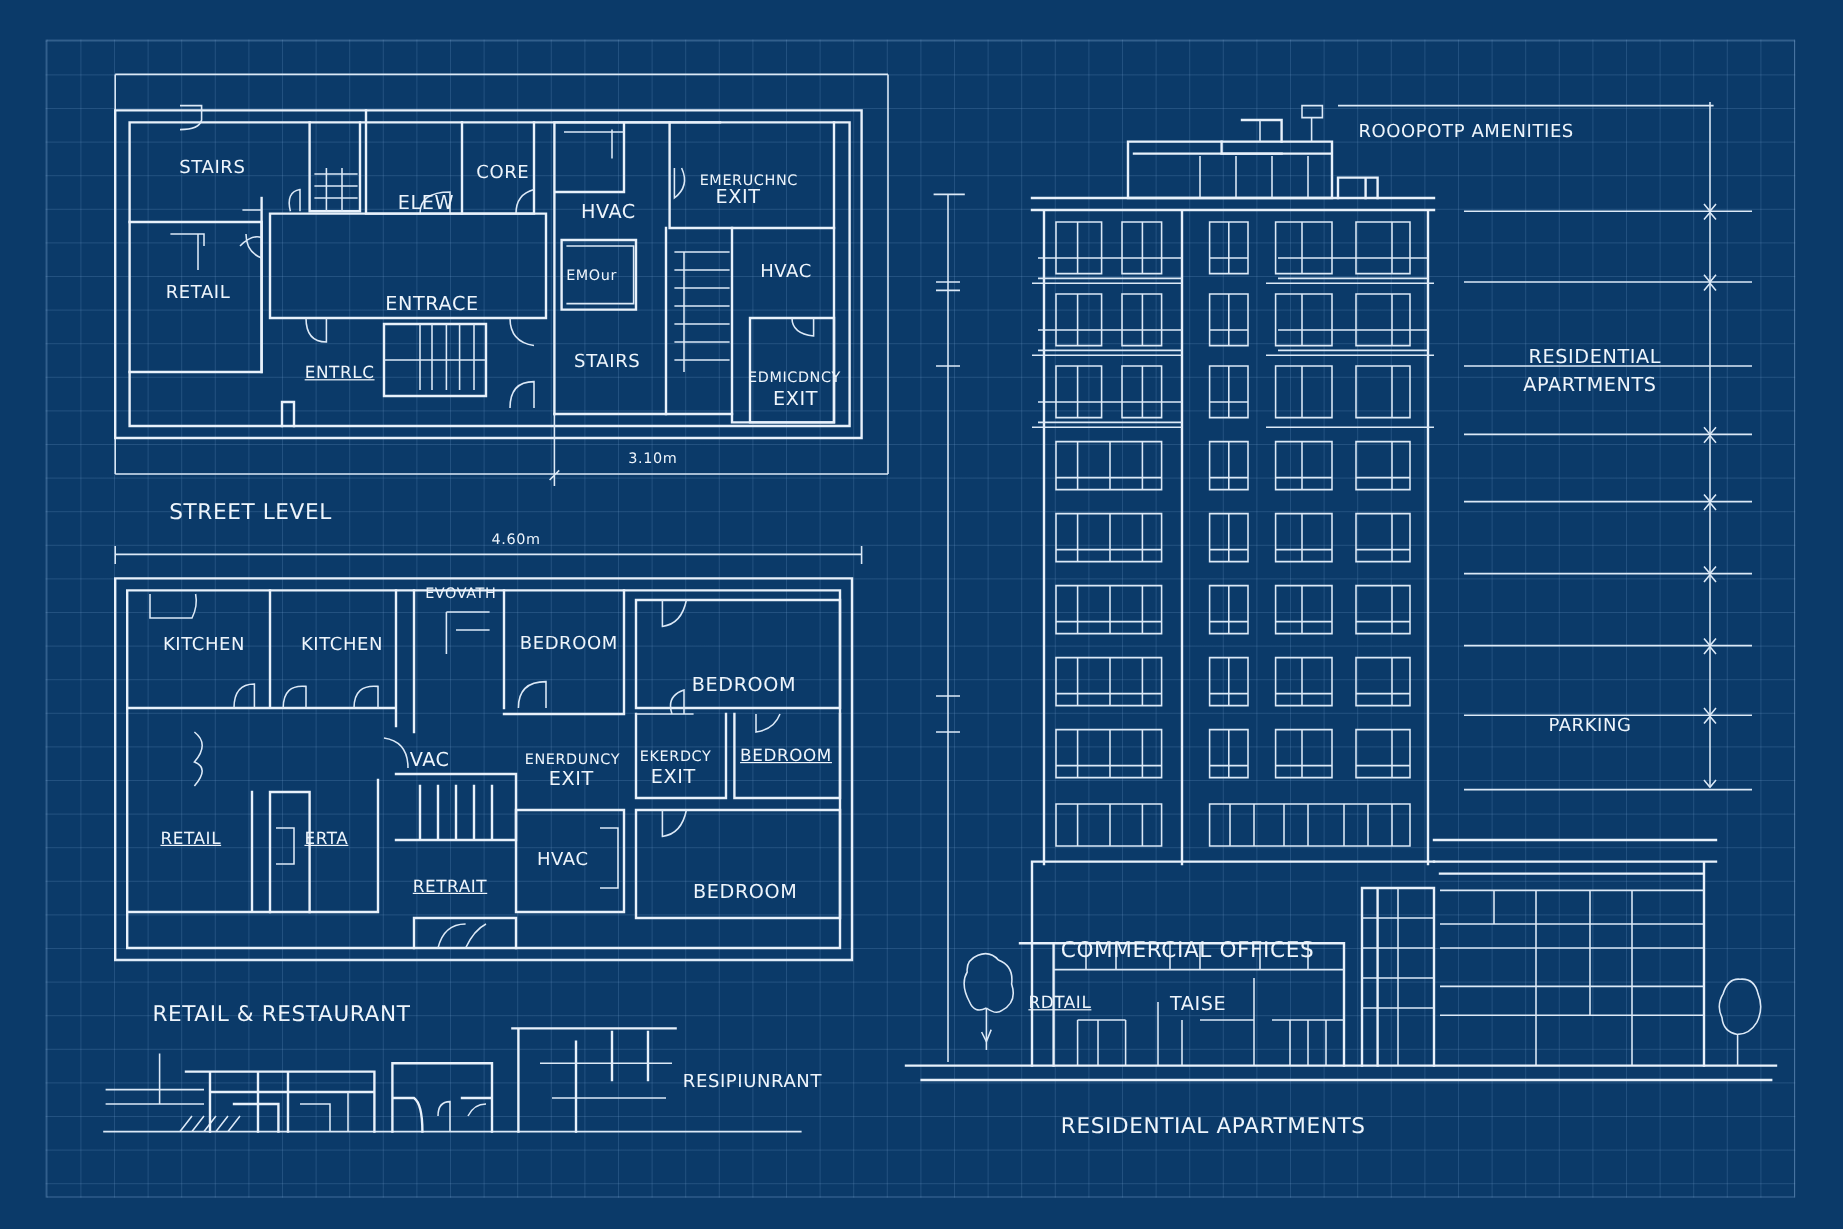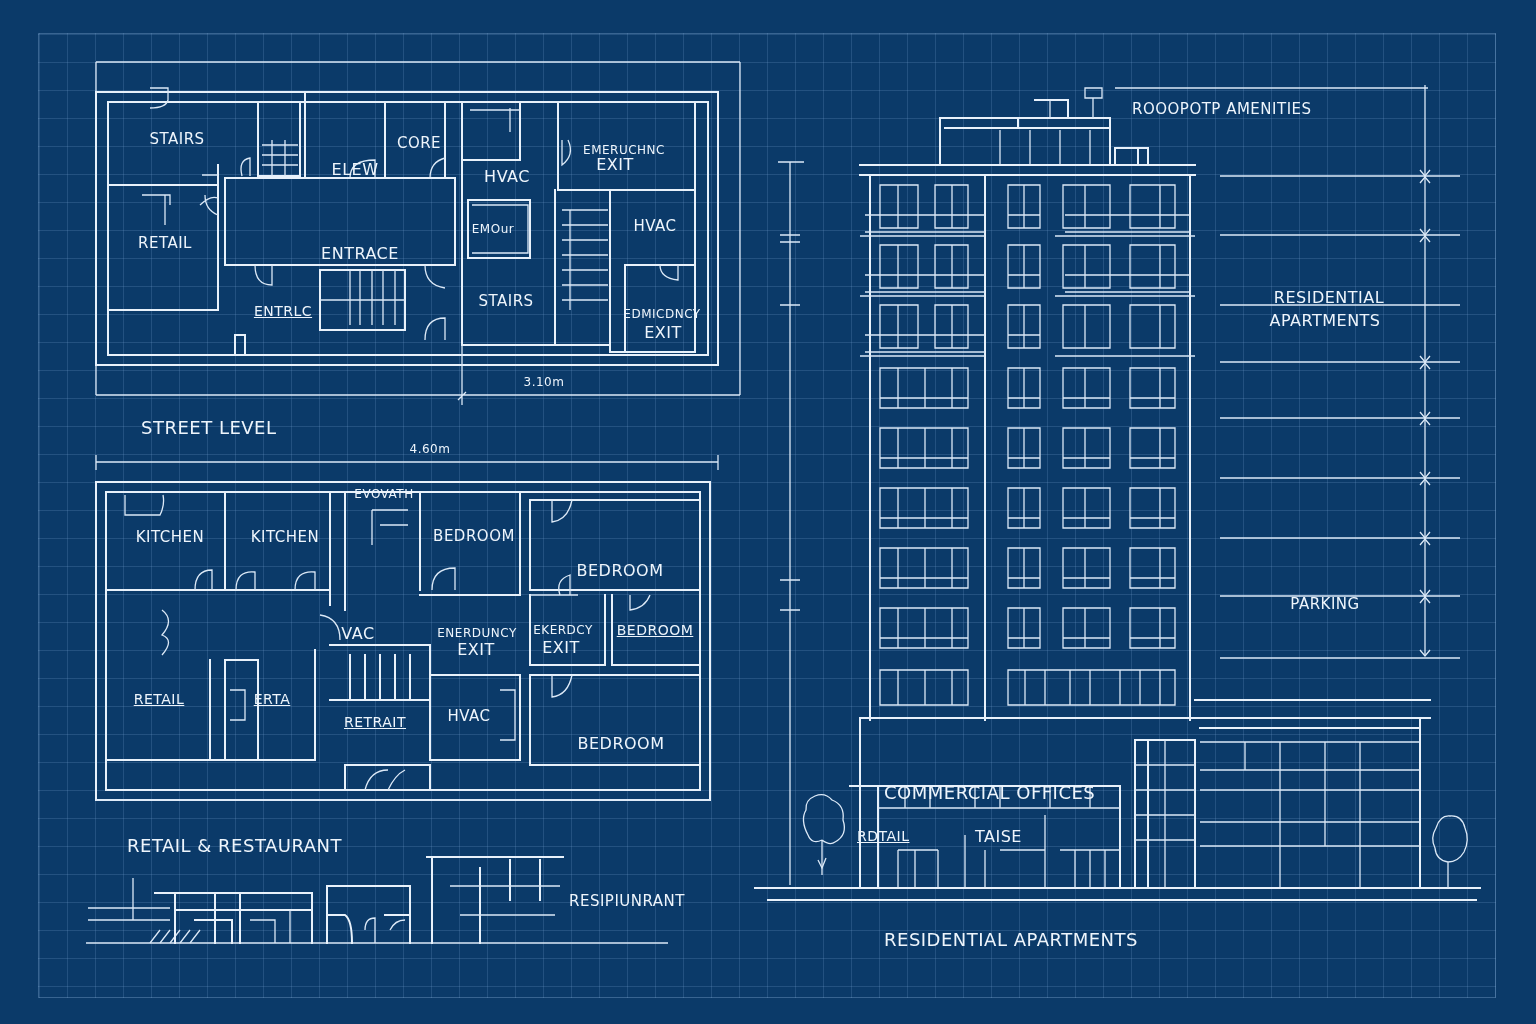--- a/index.html
+++ b/index.html
@@ -216,21 +216,21 @@
   <span class="lbl s16" style="left:620px;top:540px">BEDROOM</span>
   <span class="lbl s13" style="left:358px;top:633px">VAC</span>
   <span class="lbl s12" style="left:477px;top:633px">ENERDUNCY</span>
   <span class="lbl s13" style="left:476px;top:649px">EXIT</span>
   <span class="lbl s12" style="left:563px;top:630px">EKERDCY</span>
   <span class="lbl s13" style="left:561px;top:647px">EXIT</span>
   <span class="lbl s14" style="left:655px;top:630px">BEDROOM</span>
   <span class="lbl s14" style="left:159px;top:699px">RETAIL</span>
   <span class="lbl s14" style="left:272px;top:699px">ERTA</span>
   <span class="lbl s15" style="left:469px;top:716px">HVAC</span>
-  <span class="lbl s14" style="left:375px;top:722px">RETRAIT</span>
+  <span class="lbl s14" style="left:375px;top:739px">RETRAIT</span>
   <span class="lbl s16" style="left:621px;top:713px">BEDROOM</span>
   <span class="lbl s18 left" style="left:127px;top:845px">RETAIL &amp; RESTAURANT</span>
   <span class="lbl s15" style="left:627px;top:901px">RESIPIUNRANT</span>
 
   <span class="lbl s15 left" style="left:1132px;top:109px">ROOOPOTP  AMENITIES</span>
   <span class="lbl s16" style="left:1329px;top:267px">RESIDENTIAL</span>
   <span class="lbl s16" style="left:1325px;top:290px">APARTMENTS</span>
   <span class="lbl s15" style="left:1325px;top:604px">PARKING</span>
   <span class="lbl s18 left" style="left:884px;top:792px">COMMERCIAL OFFICES</span>
   <span class="lbl s14 left" style="left:857px;top:836px">RDTAIL</span>

